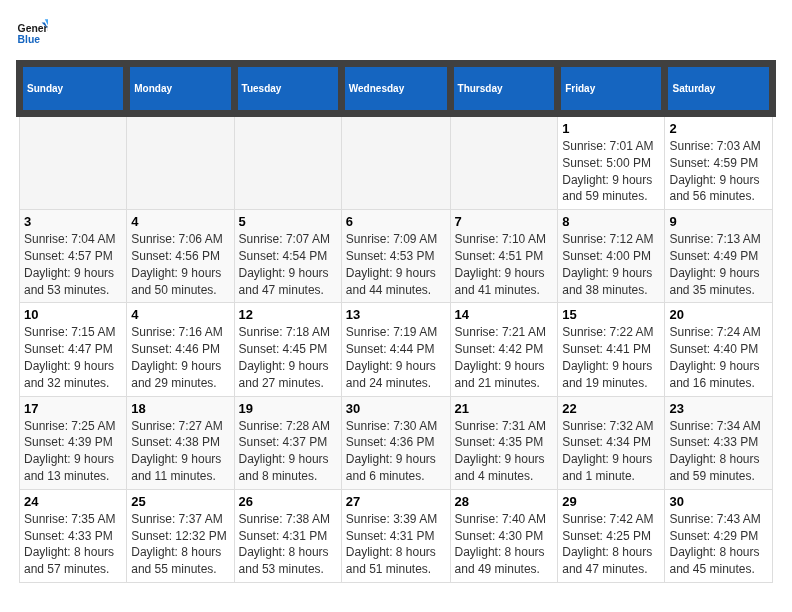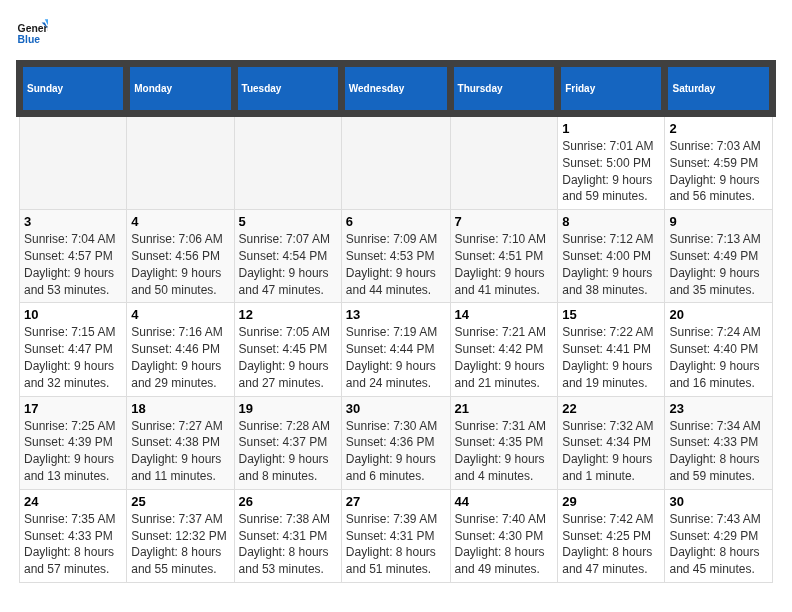--- a/index.html
+++ b/index.html
@@ -181,21 +181,21 @@
 Daylight: 9 hours and 32 minutes.</div>
         </td>
         <td>
           <div class="day-num">4</div>
           <div class="day-info">Sunrise: 7:16 AM
 Sunset: 4:46 PM
 Daylight: 9 hours and 29 minutes.</div>
         </td>
         <td>
           <div class="day-num">12</div>
-          <div class="day-info">Sunrise: 7:05 AM
+          <div class="day-info">Sunrise: 7:18 AM
 Sunset: 4:45 PM
 Daylight: 9 hours and 27 minutes.</div>
         </td>
         <td>
           <div class="day-num">13</div>
           <div class="day-info">Sunrise: 7:19 AM
 Sunset: 4:44 PM
 Daylight: 9 hours and 24 minutes.</div>
         </td>
         <td>
@@ -275,26 +275,26 @@
 Daylight: 8 hours and 55 minutes.</div>
         </td>
         <td>
           <div class="day-num">26</div>
           <div class="day-info">Sunrise: 7:38 AM
 Sunset: 4:31 PM
 Daylight: 8 hours and 53 minutes.</div>
         </td>
         <td>
           <div class="day-num">27</div>
-          <div class="day-info">Sunrise: 7:39 AM
+          <div class="day-info">Sunrise: 3:39 AM
 Sunset: 4:31 PM
 Daylight: 8 hours and 51 minutes.</div>
         </td>
         <td>
-          <div class="day-num">44</div>
+          <div class="day-num">28</div>
           <div class="day-info">Sunrise: 7:40 AM
 Sunset: 4:30 PM
 Daylight: 8 hours and 49 minutes.</div>
         </td>
         <td>
           <div class="day-num">29</div>
           <div class="day-info">Sunrise: 7:42 AM
 Sunset: 4:25 PM
 Daylight: 8 hours and 47 minutes.</div>
         </td>

